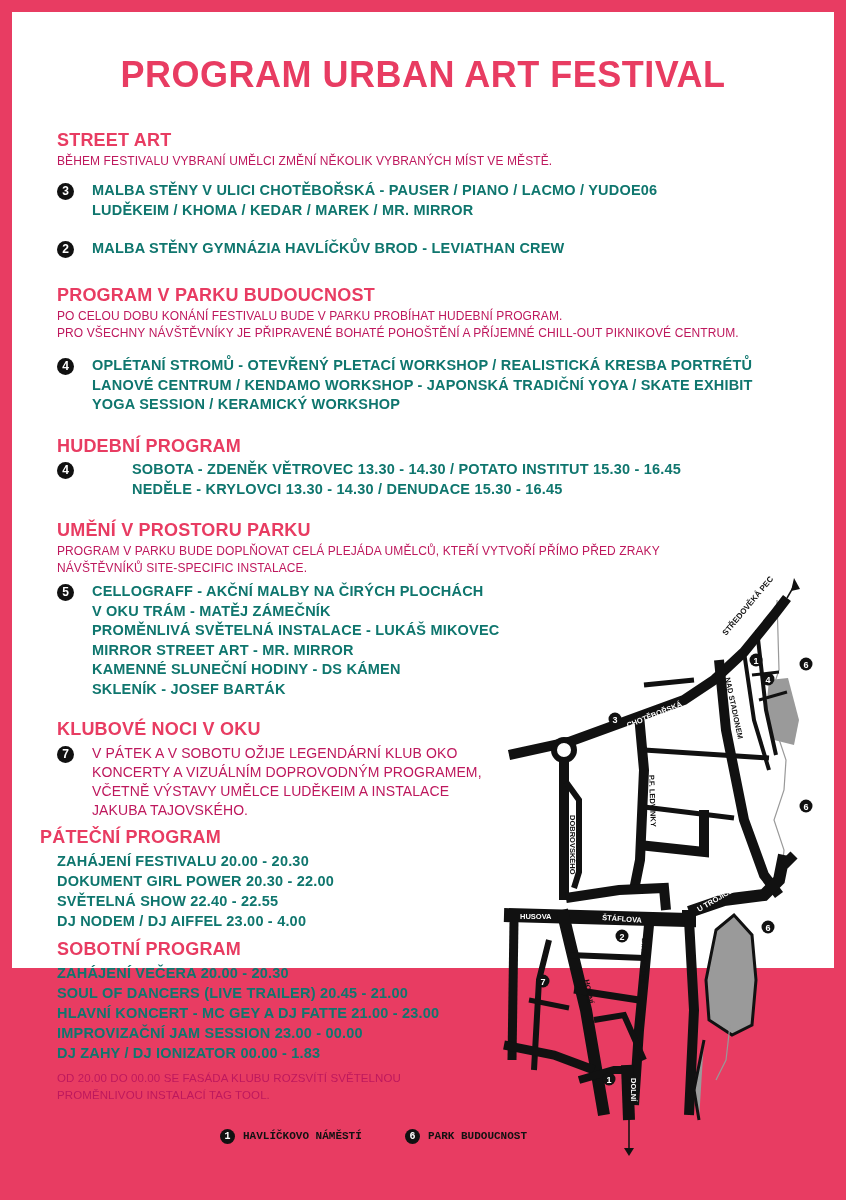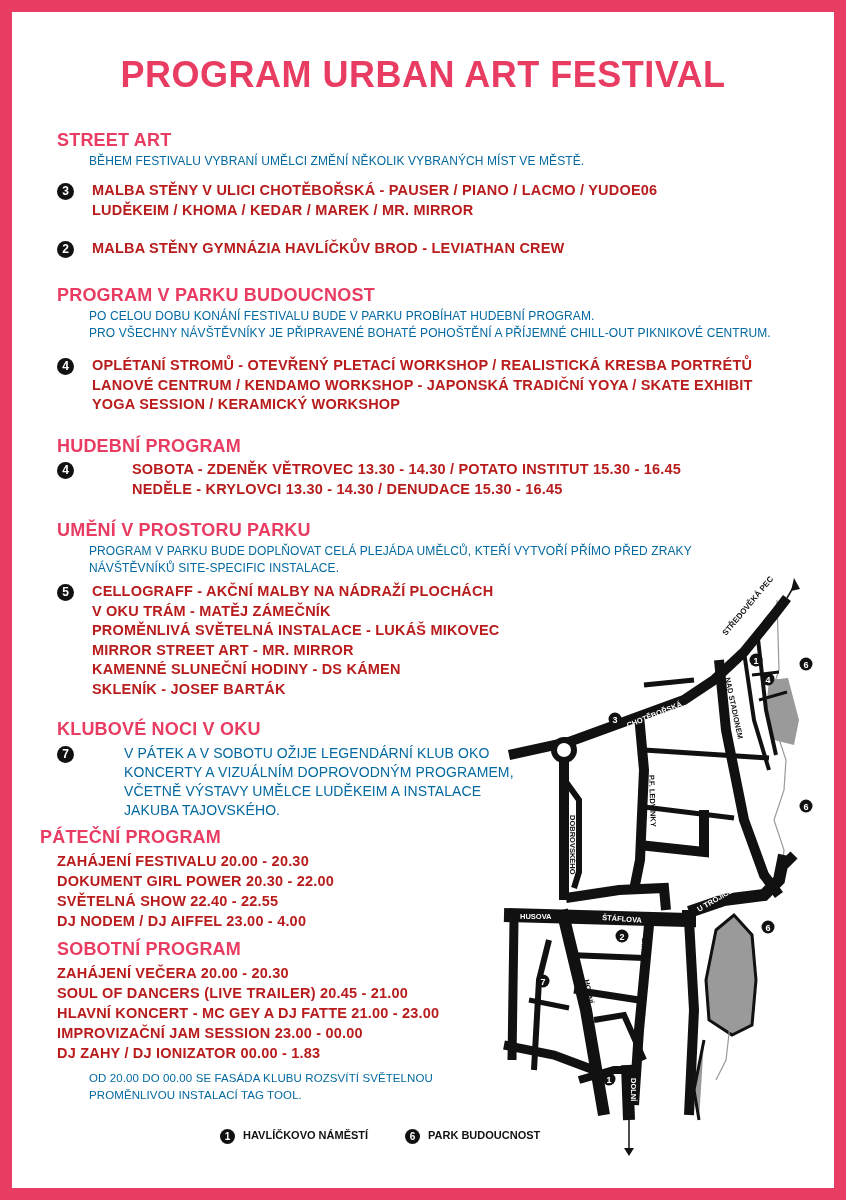--- a/index.html
+++ b/index.html
@@ -1,25 +1,25 @@
 <!DOCTYPE html>
 <html><head>
 <meta charset="utf-8">
 <style>
   html, body { margin: 0; padding: 0; }
   body { width: 846px; height: 1200px; background: #E83C62; position: relative; overflow: hidden; font-family: "DejaVu Sans", sans-serif; }
-  .page { position: absolute; left: 12px; top: 12px; width: 822px; height: 1176px; background: #ffffff; }
+  .page { position: absolute; left: 12px; top: 12px; width: 822px; height: 956px; background: #ffffff; }
   .title { position: absolute; left: 0; width: 822px; top: 42px; text-align: center; color: #E83C62; font-family: "Liberation Sans", sans-serif; font-weight: bold; font-size: 36px; letter-spacing: 0.5px; }
   .h { position: absolute; color: #E83C62; font-family: "Liberation Sans", sans-serif; font-weight: bold; font-size: 18px; letter-spacing: 0.2px; }
-  .intro { position: absolute; font-family: "Liberation Sans", sans-serif; font-size: 12px; color: #0369a1; line-height: 17px; letter-spacing: 0.1px; margin-left: 32px; }
-  .bold { position: absolute; font-family: "Liberation Sans", sans-serif; font-weight: bold; font-size: 14.5px; color: #b91c1c; line-height: 19.5px; letter-spacing: 0.2px; }
+  .intro { position: absolute; font-family: "Liberation Sans", sans-serif; font-size: 12px; color: #be185d; line-height: 17px; letter-spacing: 0.1px; }
+  .bold { position: absolute; font-family: "Liberation Sans", sans-serif; font-weight: bold; font-size: 14.5px; color: #0f766e; line-height: 19.5px; letter-spacing: 0.2px; }
   .num { position: absolute; width: 17px; height: 17px; border-radius: 50%; background: #111; color: #fff; font-family: "Liberation Sans", sans-serif; font-weight: bold; font-size: 12px; line-height: 17px; text-align: center; }
   .line { display: block; white-space: nowrap; }
   .map { position: absolute; left: 482px; top: 548px; }
-  .legend { position: absolute; font-family: Liberation Sans, sans-serif; font-weight: bold; font-size: 11px; color: #111; }
+  .legend { position: absolute; font-family: Liberation Mono, monospace; font-weight: bold; font-size: 11px; color: #111; }
   .small-num { display: inline-block; width: 15px; height: 15px; border-radius: 50%; background:#111; color:#fff; font-size: 10px; line-height: 15px; text-align:center; vertical-align: middle; margin-right: 8px; }
 </style>
 </head>
 <body>
 
 <div class="page">
 
   <div class="title">PROGRAM URBAN ART FESTIVAL</div>
 
   <div class="h" style="left:45px; top:118px;">STREET ART</div>
@@ -53,21 +53,21 @@
     <span class="line">NEDĚLE - KRYLOVCI  13.30 - 14.30 / DENUDACE  15.30 - 16.45</span>
   </div>
 
   <div class="h" style="left:45px; top:508px;">UMĚNÍ V PROSTORU PARKU</div>
   <div class="intro" style="left:45px; top:531px;">
     <span class="line">PROGRAM V PARKU BUDE DOPLŇOVAT CELÁ PLEJÁDA UMĚLCŮ, KTEŘÍ VYTVOŘÍ PŘÍMO PŘED ZRAKY</span>
     <span class="line">NÁVŠTĚVNÍKŮ SITE-SPECIFIC INSTALACE.</span>
   </div>
   <div class="num" style="left:45px; top:572px;">5</div>
   <div class="bold" style="left:80px; top:570px;">
-    <span class="line">CELLOGRAFF - AKČNÍ MALBY NA NÁDRAŽÍ PLOCHÁCH</span>
+    <span class="line">CELLOGRAFF - AKČNÍ MALBY NA ČIRÝCH PLOCHÁCH</span>
     <span class="line">V OKU TRÁM - MATĚJ ZÁMEČNÍK</span>
     <span class="line">PROMĚNLIVÁ SVĚTELNÁ INSTALACE - LUKÁŠ MIKOVEC</span>
     <span class="line">MIRROR STREET ART - MR. MIRROR</span>
     <span class="line">KAMENNÉ SLUNEČNÍ HODINY - DS KÁMEN</span>
     <span class="line">SKLENÍK - JOSEF BARTÁK</span>
   </div>
 
   <div class="h" style="left:45px; top:707px;">KLUBOVÉ NOCI V OKU</div>
   <div class="num" style="left:45px; top:734px;">7</div>
   <div class="intro" style="left:80px; top:732px; font-size:14px; line-height:19px;">

